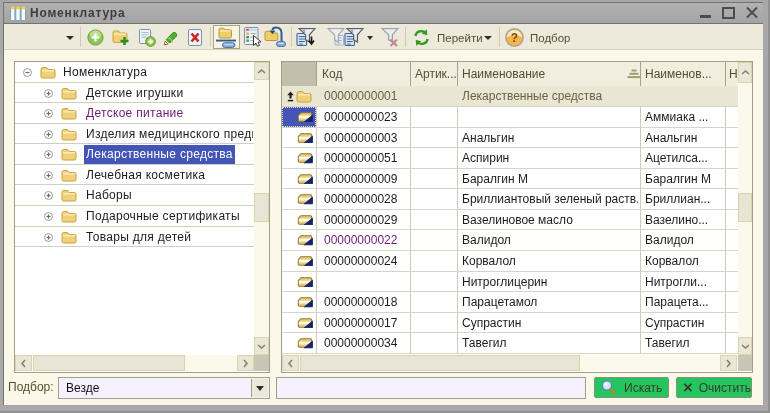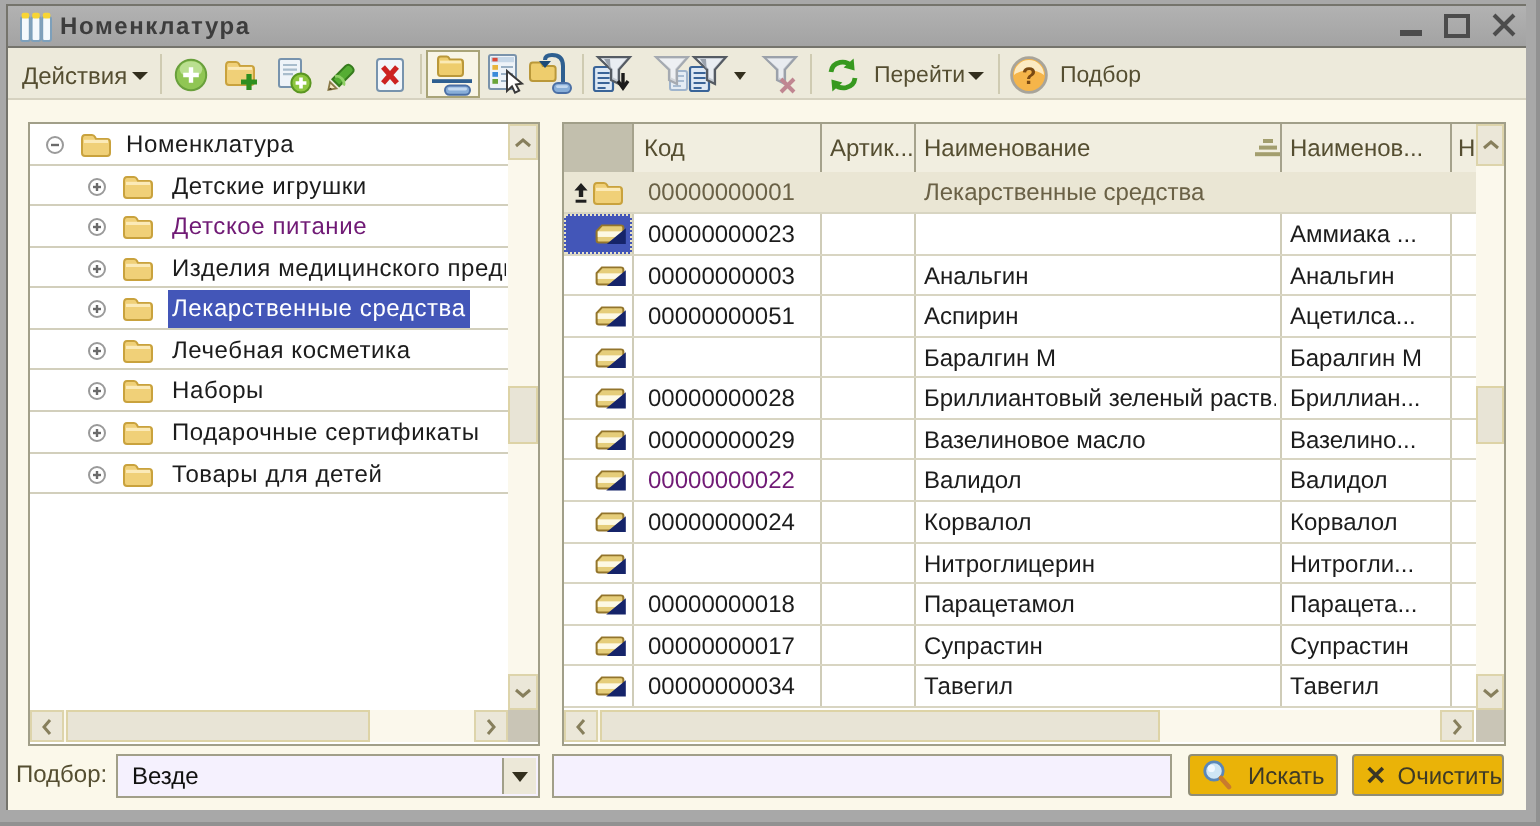--- a/index.html
+++ b/index.html
@@ -3,21 +3,21 @@
 html,body{margin:0;padding:0}
 #w{position:relative;width:770px;height:413px;background:#a8a8a8;font-family:"Liberation Sans",sans-serif;font-size:12px;overflow:hidden;cursor:default}
 .a{position:absolute}
 *{box-sizing:border-box}
 .olv{color:#554e31}
 .sep{width:1px;background:#cfcbb2}
 .panel{background:#fff;border:1px solid #a19f89}
 .sbtn{background:#ebe7d8;border:1px solid #ddd4ab;display:flex;align-items:center;justify-content:center}
 .thumb{background:#e8e4d6;border:1px solid #ddd3a6}
 .fld{background:#f5f1fe;border:1px solid #a19f89}
-.btn{background:#eab308;border:1px solid #908d76;border-radius:2px;display:flex;align-items:center;color:#3e3a26}
+.btn{background:#22c55e;border:1px solid #908d76;border-radius:2px;display:flex;align-items:center;color:#3e3a26}
 </style></head><body>
 <div id="w">
 
 <div class="a" style="left:3px;top:2px;width:760px;height:403px;border:1px solid #75746c"></div>
 <div class="a" style="left:4px;top:3px;width:759px;height:20px;background:linear-gradient(#b2b2b2,#a3a3a3)"></div>
 <div class="a" style="left:4px;top:23px;width:759px;height:1px;background:#75746c"></div>
 <div class="a" style="left:768px;top:0;width:2px;height:413px;background:#919191"></div>
 <div class="a" style="left:0;top:411px;width:770px;height:2px;background:#919191"></div>
 <div class="a" style="left:4px;top:24px;width:759px;height:381px;background:#fbf8ea"></div>
 
@@ -34,21 +34,20 @@
       </g>
 </svg>
 <div class="a" style="left:30px;top:3px;height:20px;line-height:20px;font-weight:bold;color:#3d3d3d;letter-spacing:0.8px">Номенклатура</div>
 <div class="a" style="left:700px;top:15px;width:11px;height:3px;background:#4c4c4c"></div>
 <div class="a" style="left:722px;top:7px;width:13px;height:12px;border:2px solid #4c4c4c"></div>
 <svg class="a" style="left:745px;top:6px" width="14" height="13" viewBox="0 0 14 13">
       <path d="M2 1.5 L12 11.5 M12 1.5 L2 11.5" stroke="#4c4c4c" stroke-width="2"></path>
     </svg>
 
 <div class="a" style="left:4px;top:24px;width:759px;height:26px;background:#edeadb;border-bottom:1px solid #d6d2c0"></div>
-<div class="a olv" style="left:11px;top:25px;height:26px;line-height:26px">Действия</div>
 <div class="a" style="left:66px;top:36px;width:0;height:0;border-left:4px solid transparent;border-right:4px solid transparent;border-top:4px solid #332f1e"></div>
 <div class="a sep" style="left:80px;top:27px;height:20px"></div>
 <div class="a sep" style="left:210px;top:27px;height:20px"></div>
 <div class="a sep" style="left:291px;top:27px;height:20px"></div>
 <div class="a sep" style="left:405px;top:27px;height:20px"></div>
 <div class="a sep" style="left:499px;top:27px;height:20px"></div>
 <svg class="a" style="left:87px;top:29px" width="17" height="17" viewBox="0 0 17 17">
 <circle cx="8.5" cy="8.5" r="7.6" fill="#90c654" stroke="#69a03c" stroke-width="1"></circle>
 <ellipse cx="8.5" cy="5.6" rx="5.6" ry="4" fill="#c2e39b" opacity="0.85"></ellipse>
 <path d="M8.5 4.6 L8.5 12.4 M4.6 8.5 L12.4 8.5" stroke="#fff" stroke-width="2.2"></path>
@@ -339,20 +338,21 @@
 </svg>
     <div class="a" style="left:324px;top:148.11px;height:20.57px;line-height:20.57px;color:#1c1c1c">00000000051</div>
 <div class="a" style="left:645px;top:148.11px;width:79px;height:20.57px;line-height:20.57px;color:#1c1c1c;white-space:nowrap;overflow:hidden">Ацетилса...</div>
 <div class="a" style="left:462px;top:148.11px;width:176px;height:20.57px;line-height:20.57px;color:#1c1c1c;white-space:nowrap;overflow:hidden">Аспирин</div>
 <div class="a" style="left:282px;top:168.68px;width:457px;height:20.57px;border-bottom:1px solid #d8d5c2"></div>
 <svg class="a" style="left:297px;top:173.68px" width="16" height="10.5" viewBox="0 0 17 12" preserveAspectRatio="none">
 <path d="M4.2 0.8 L14.2 0.8 Q15.6 0.8 15.6 2.2 L15.6 10.6 L2.6 10.6 Q1.4 10.6 1.4 9.4 L1.4 4 Z" fill="#e5cd7a" stroke="#93752c" stroke-width="1.1"></path>
 <path d="M2 4.2 L15 4.2 L15 7.4 L2 7.4 Z" fill="#fdf9e4"></path>
 <path d="M16.4 11.2 L7.8 11.2 L16.4 3.6 Z" fill="#16246a" stroke="#16246a"></path>
 </svg>
+    <div class="a" style="left:324px;top:168.68px;height:20.57px;line-height:20.57px;color:#1c1c1c">00000000009</div>
 <div class="a" style="left:462px;top:168.68px;width:176px;height:20.57px;line-height:20.57px;color:#1c1c1c;white-space:nowrap;overflow:hidden">Баралгин М</div>
 <div class="a" style="left:645px;top:168.68px;width:79px;height:20.57px;line-height:20.57px;color:#1c1c1c;white-space:nowrap;overflow:hidden">Баралгин М</div>
 <div class="a" style="left:282px;top:189.25px;width:457px;height:20.57px;border-bottom:1px solid #d8d5c2"></div>
 <svg class="a" style="left:297px;top:194.25px" width="16" height="10.5" viewBox="0 0 17 12" preserveAspectRatio="none">
 <path d="M4.2 0.8 L14.2 0.8 Q15.6 0.8 15.6 2.2 L15.6 10.6 L2.6 10.6 Q1.4 10.6 1.4 9.4 L1.4 4 Z" fill="#e5cd7a" stroke="#93752c" stroke-width="1.1"></path>
 <path d="M2 4.2 L15 4.2 L15 7.4 L2 7.4 Z" fill="#fdf9e4"></path>
 <path d="M16.4 11.2 L7.8 11.2 L16.4 3.6 Z" fill="#16246a" stroke="#16246a"></path>
 </svg>
     <div class="a" style="left:324px;top:189.25px;height:20.57px;line-height:20.57px;color:#1c1c1c">00000000028</div>
 <div class="a" style="left:462px;top:189.25px;width:176px;height:20.57px;line-height:20.57px;color:#1c1c1c;white-space:nowrap;overflow:hidden">Бриллиантовый зеленый раств...</div>

